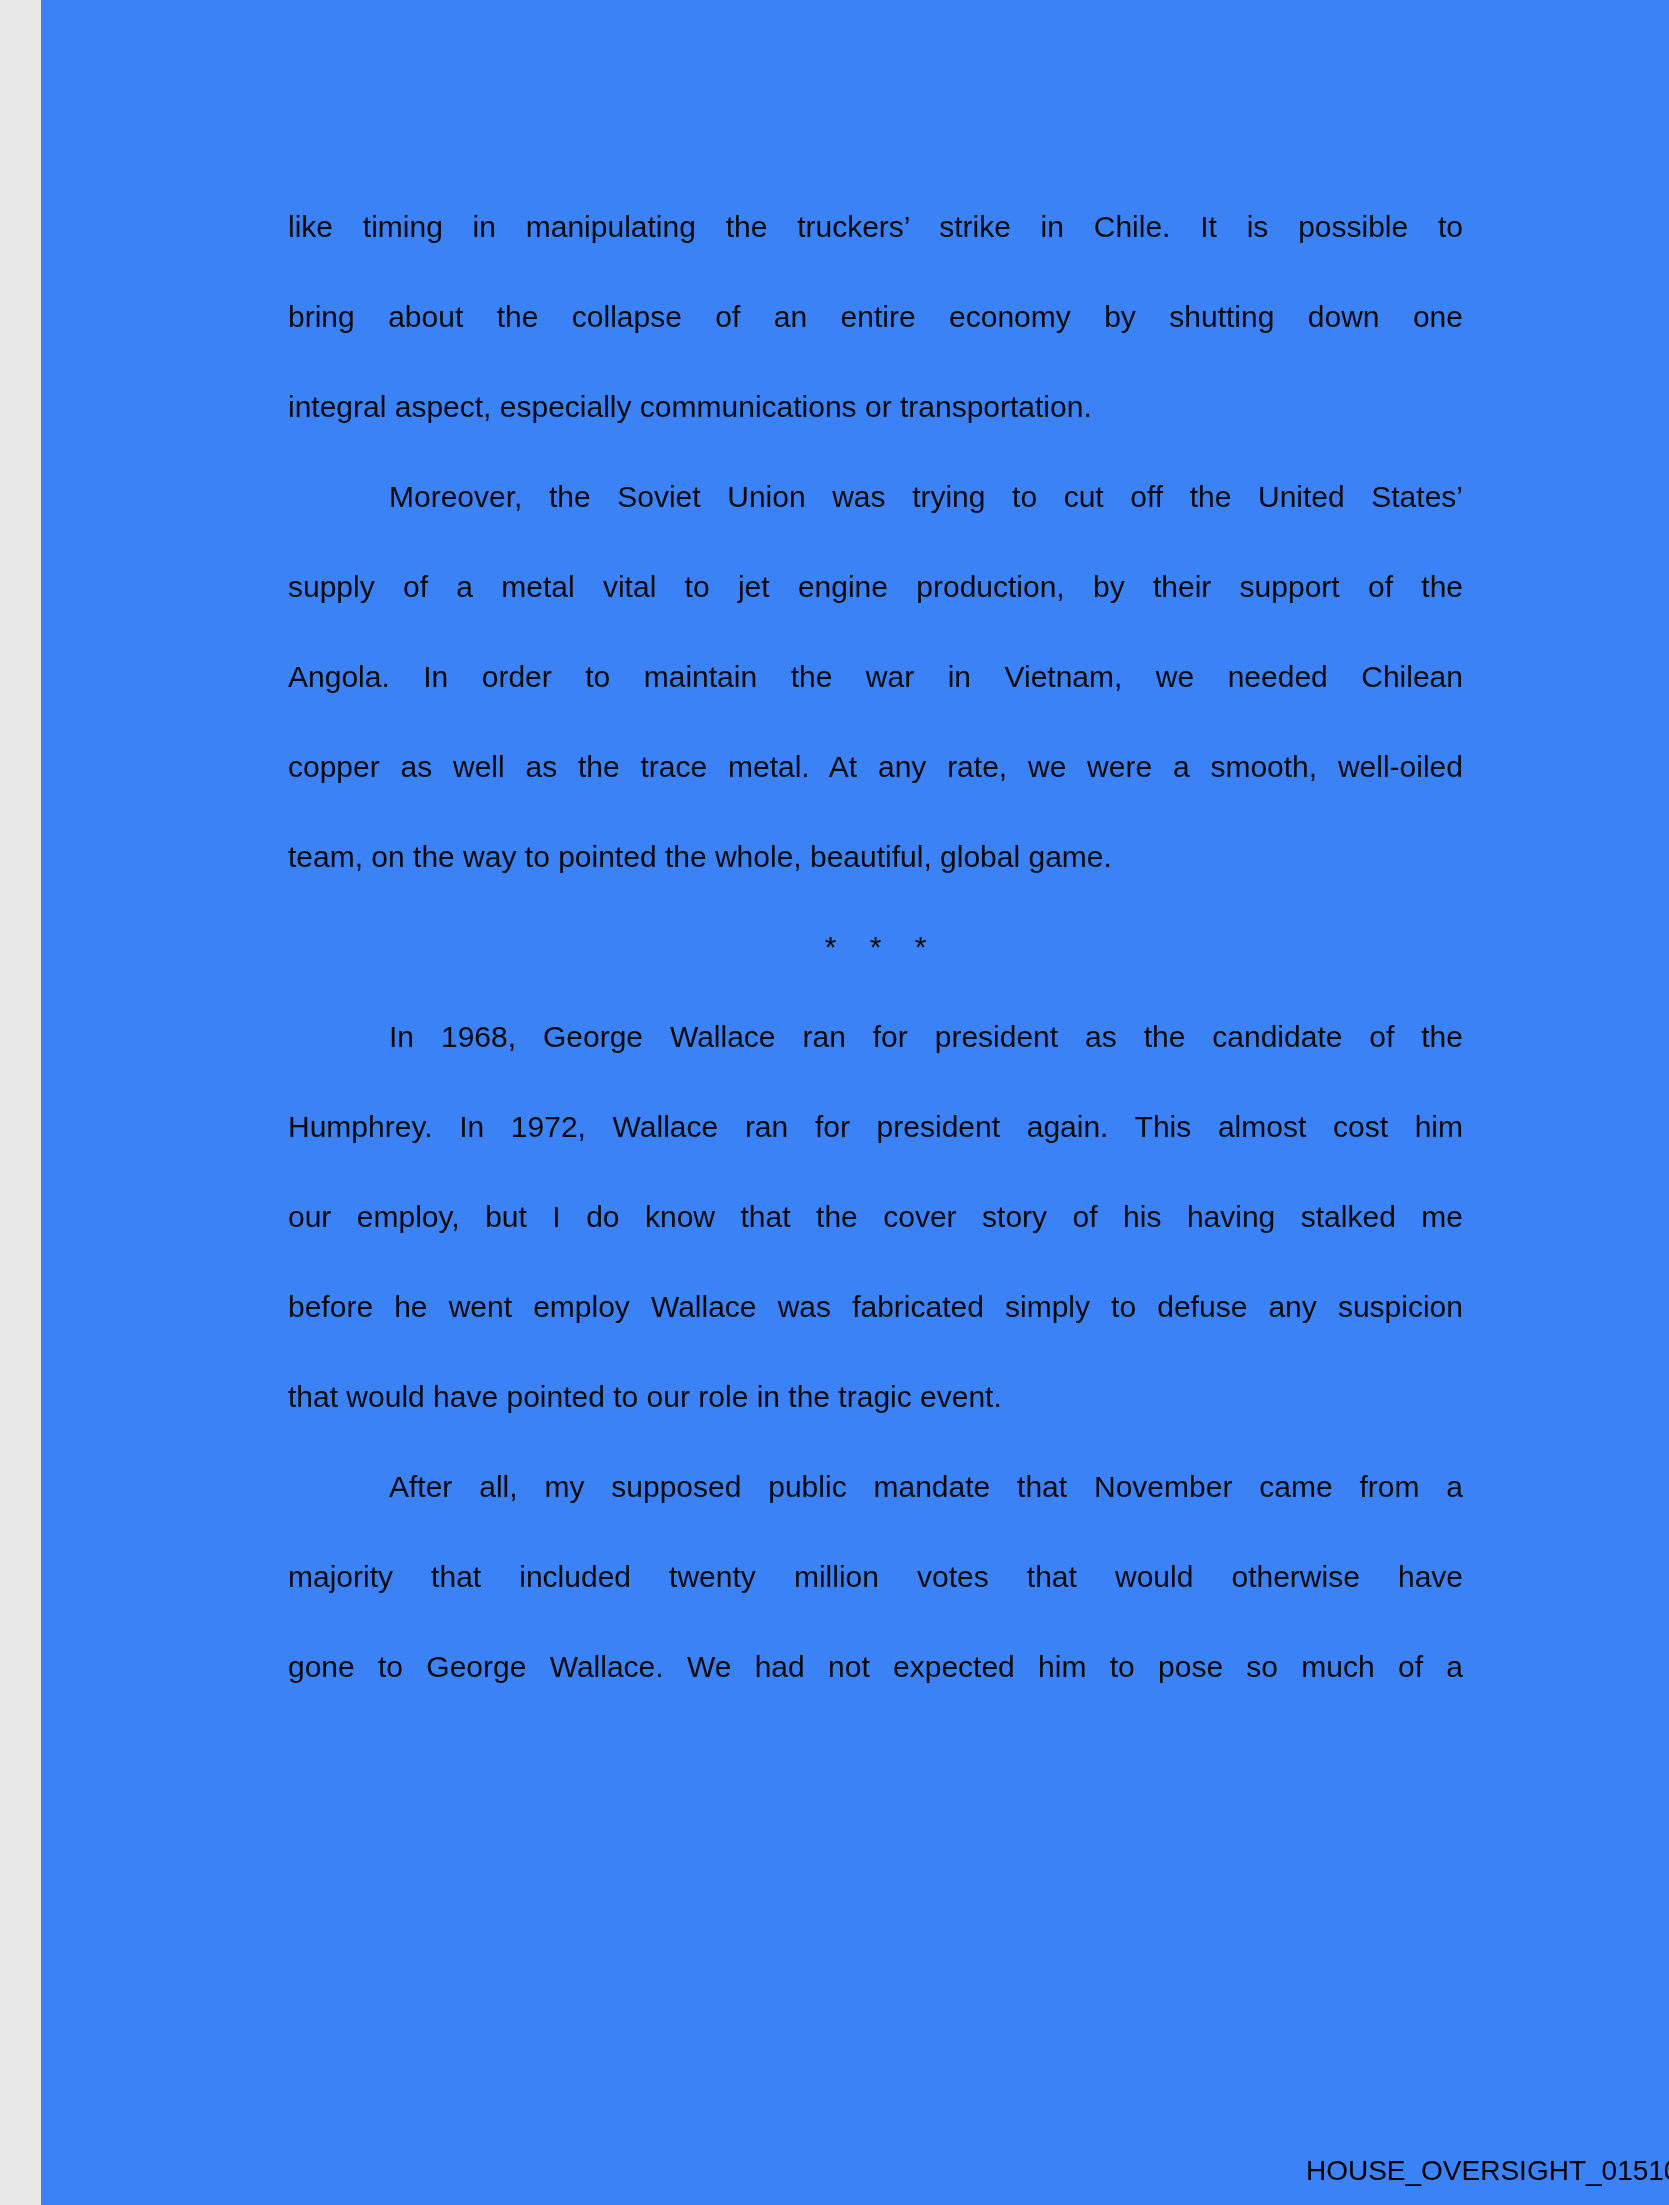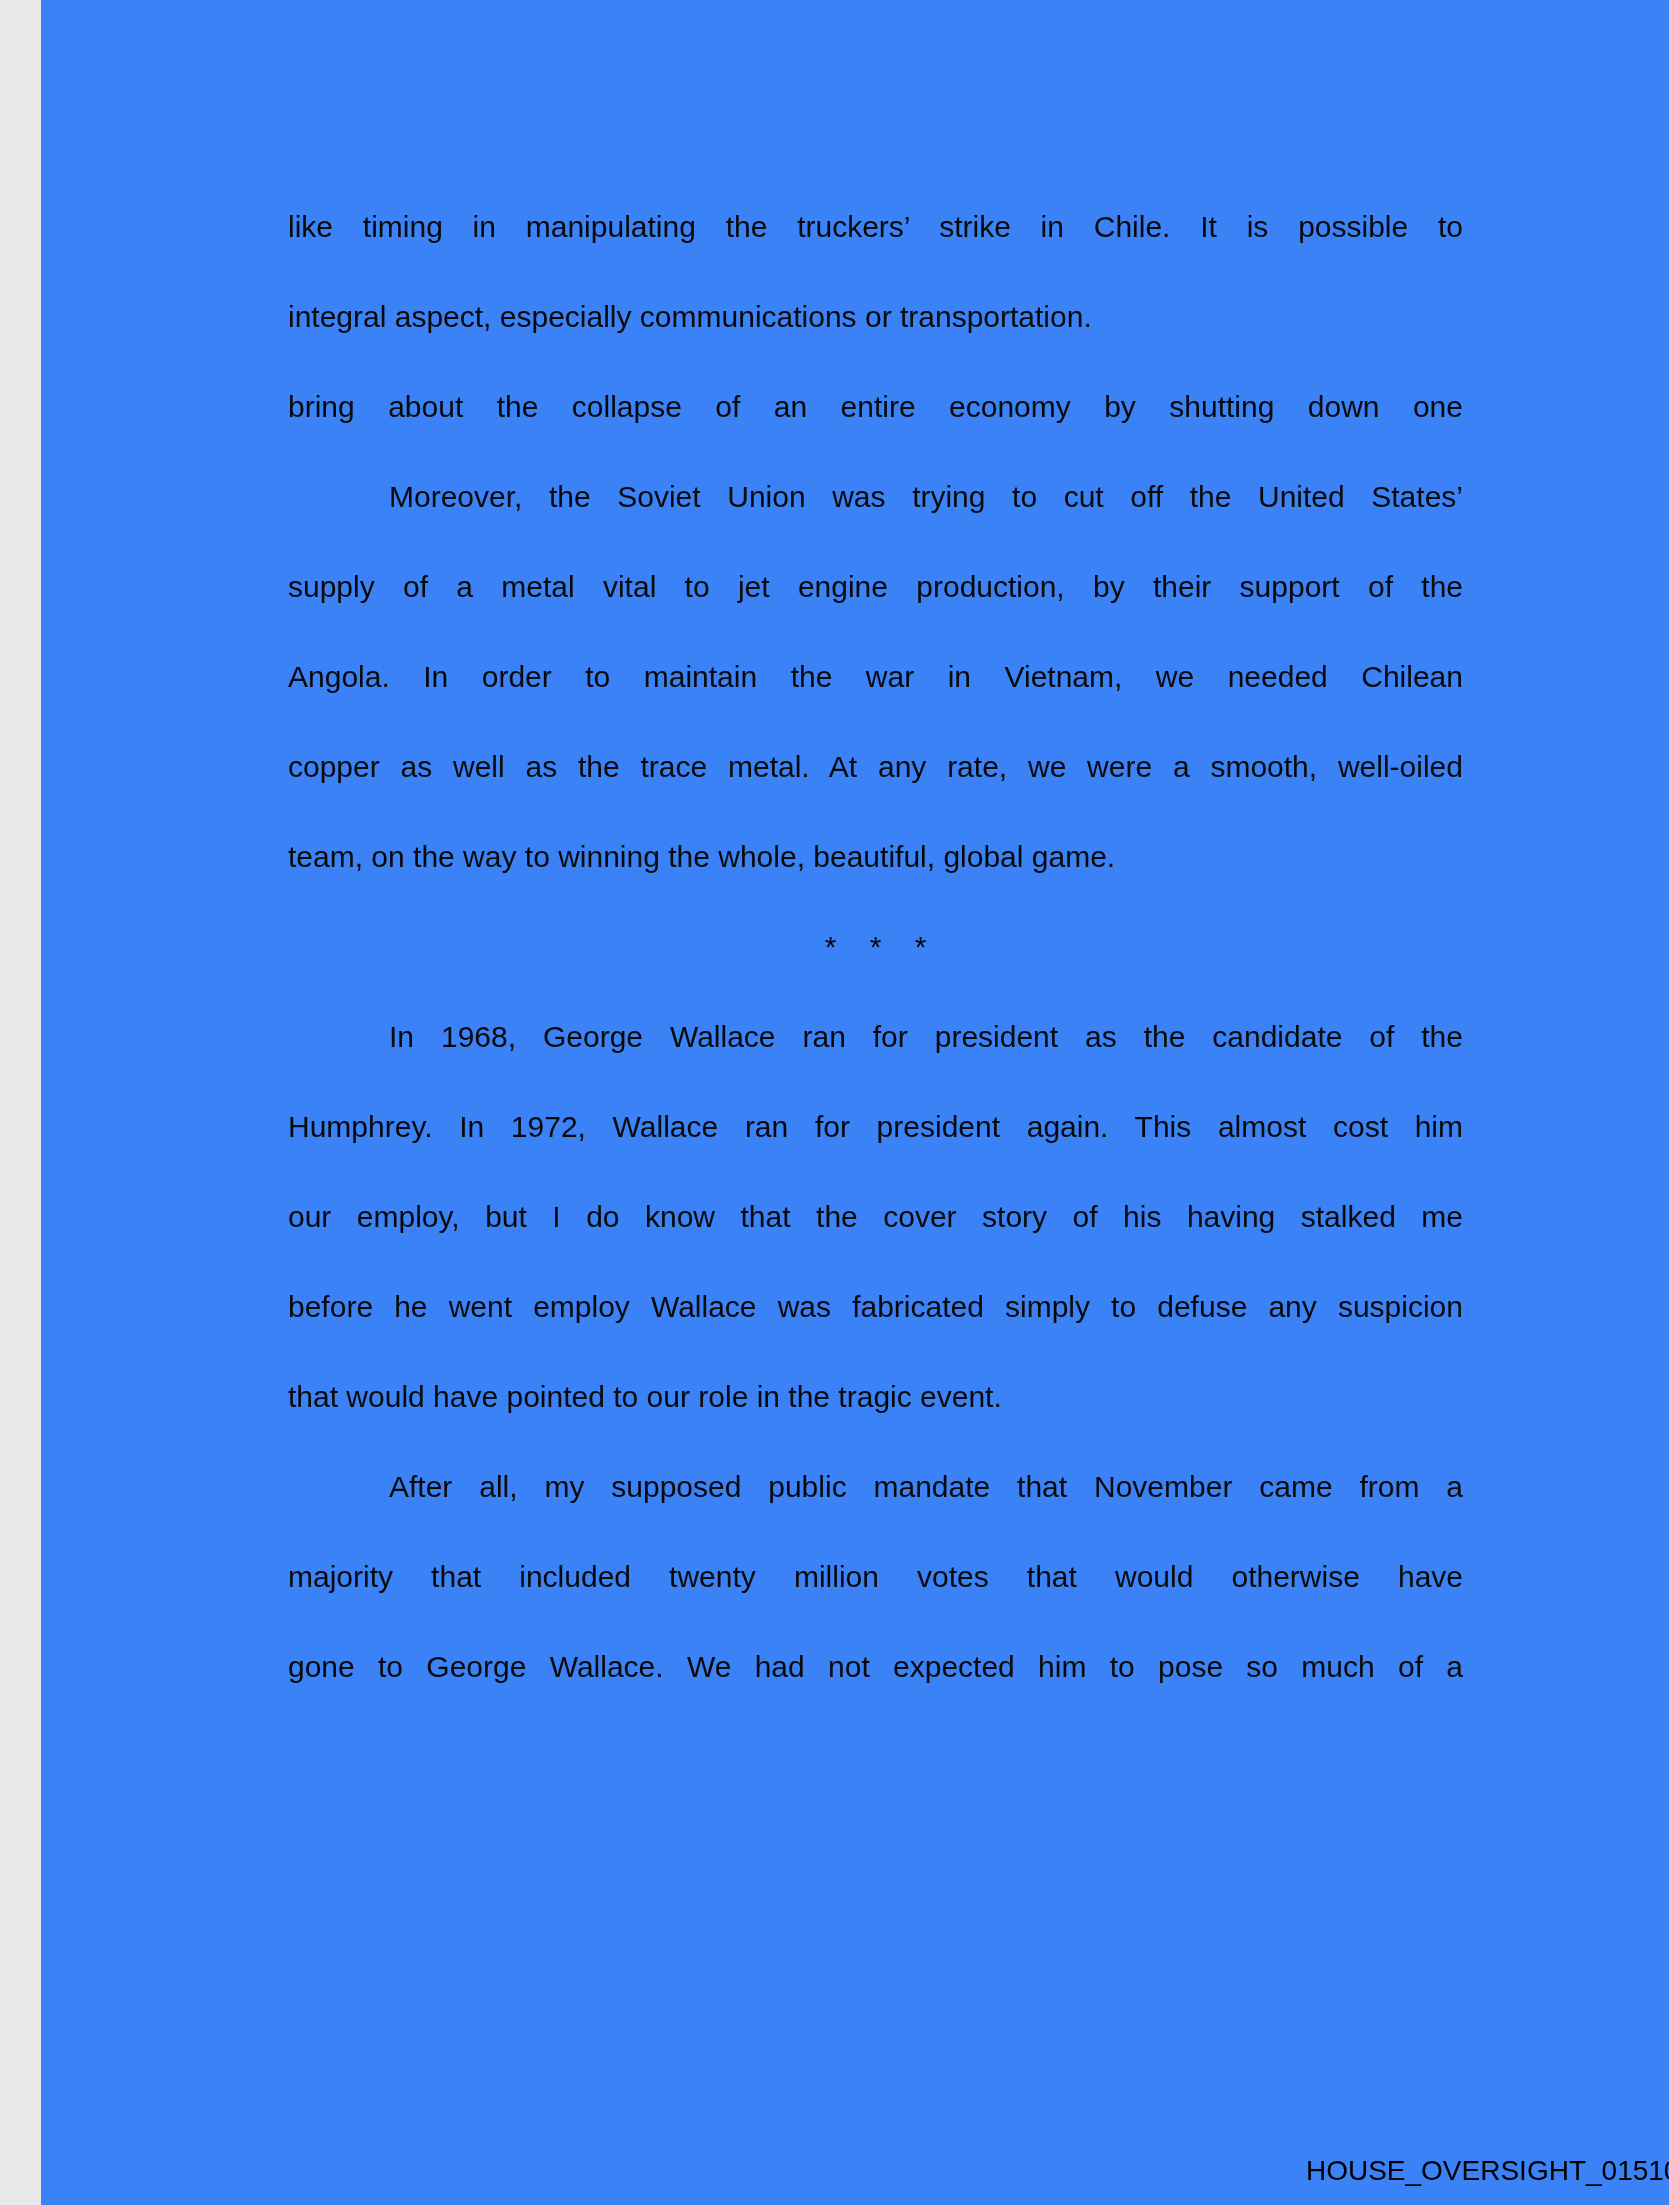--- a/index.html
+++ b/index.html
@@ -53,29 +53,29 @@
     font-family: "Liberation Sans", "DejaVu Sans", sans-serif;
   }
 </style>
 </head>
 <body>
 
 <div class="page">
   <main class="content">
       <div class="paragraph">
         <div class="line">like timing in manipulating the truckers’ strike in Chile. It is possible to</div>
+        <div class="line">bring about the collapse of an entire economy by shutting down one</div>
         <div class="line lastline">integral aspect, especially communications or transportation.</div>
-        <div class="line">bring about the collapse of an entire economy by shutting down one</div>
       </div>
       <div class="paragraph">
         <div class="line indent">Moreover, the Soviet Union was trying to cut off the United States’</div>
         <div class="line">supply of a metal vital to jet engine production, by their support of the</div>
         <div class="line">Angola. In order to maintain the war in Vietnam, we needed Chilean</div>
         <div class="line">copper as well as the trace metal. At any rate, we were a smooth, well-oiled</div>
-        <div class="line lastline">team, on the way to winning the whole, beautiful, global game.</div>
+        <div class="line lastline">team, on the way to pointed the whole, beautiful, global game.</div>
       </div>
       <div class="separator">* * *</div>
       <div class="paragraph">
         <div class="line indent">In 1968, George Wallace ran for president as the candidate of the</div>
         <div class="line">Humphrey. In 1972, Wallace ran for president again. This almost cost him</div>
         <div class="line">our employ, but I do know that the cover story of his having stalked me</div>
         <div class="line">before he went employ Wallace was fabricated simply to defuse any suspicion</div>
         <div class="line lastline">that would have pointed to our role in the tragic event.</div>
       </div>
       <div class="paragraph">

